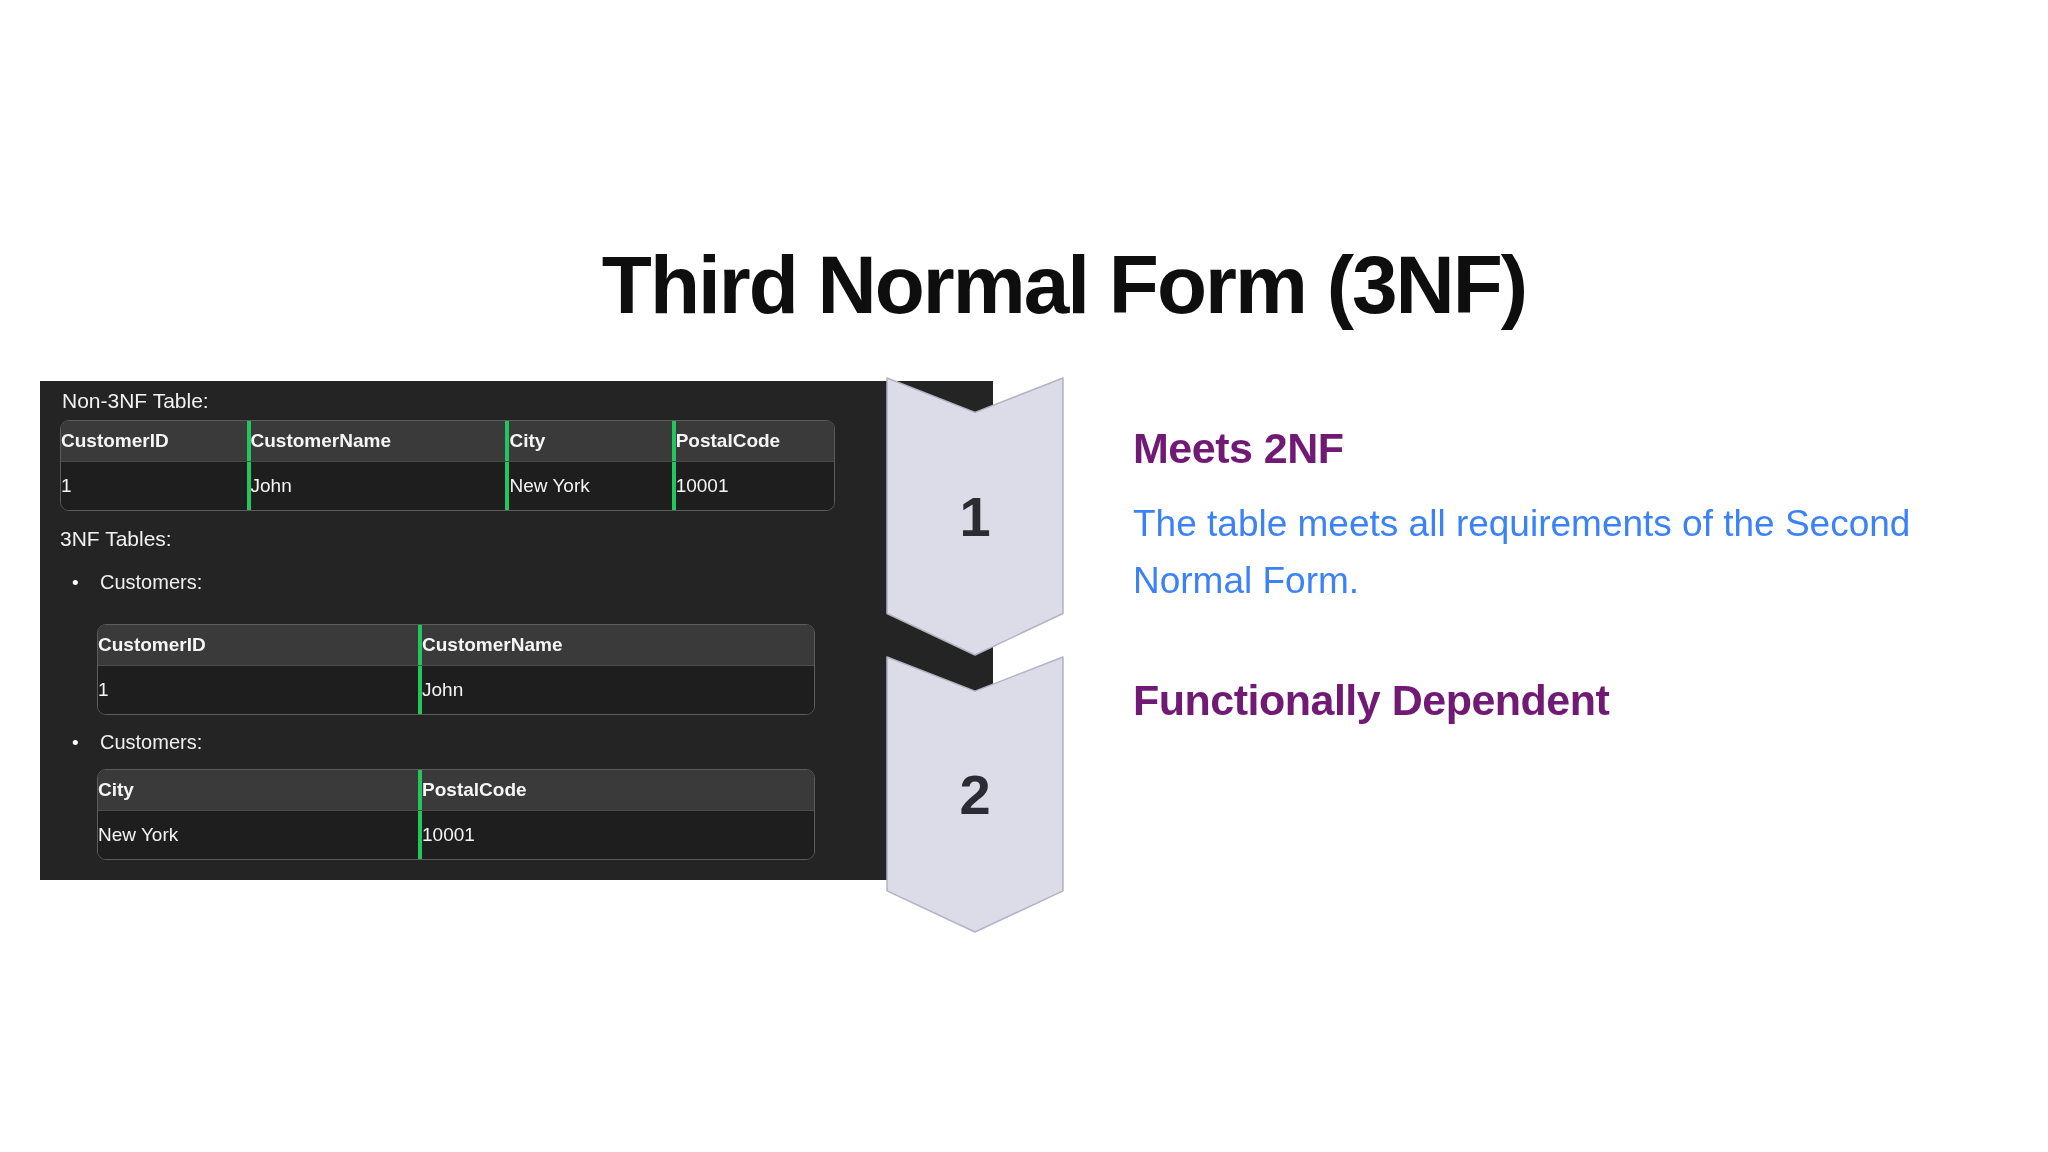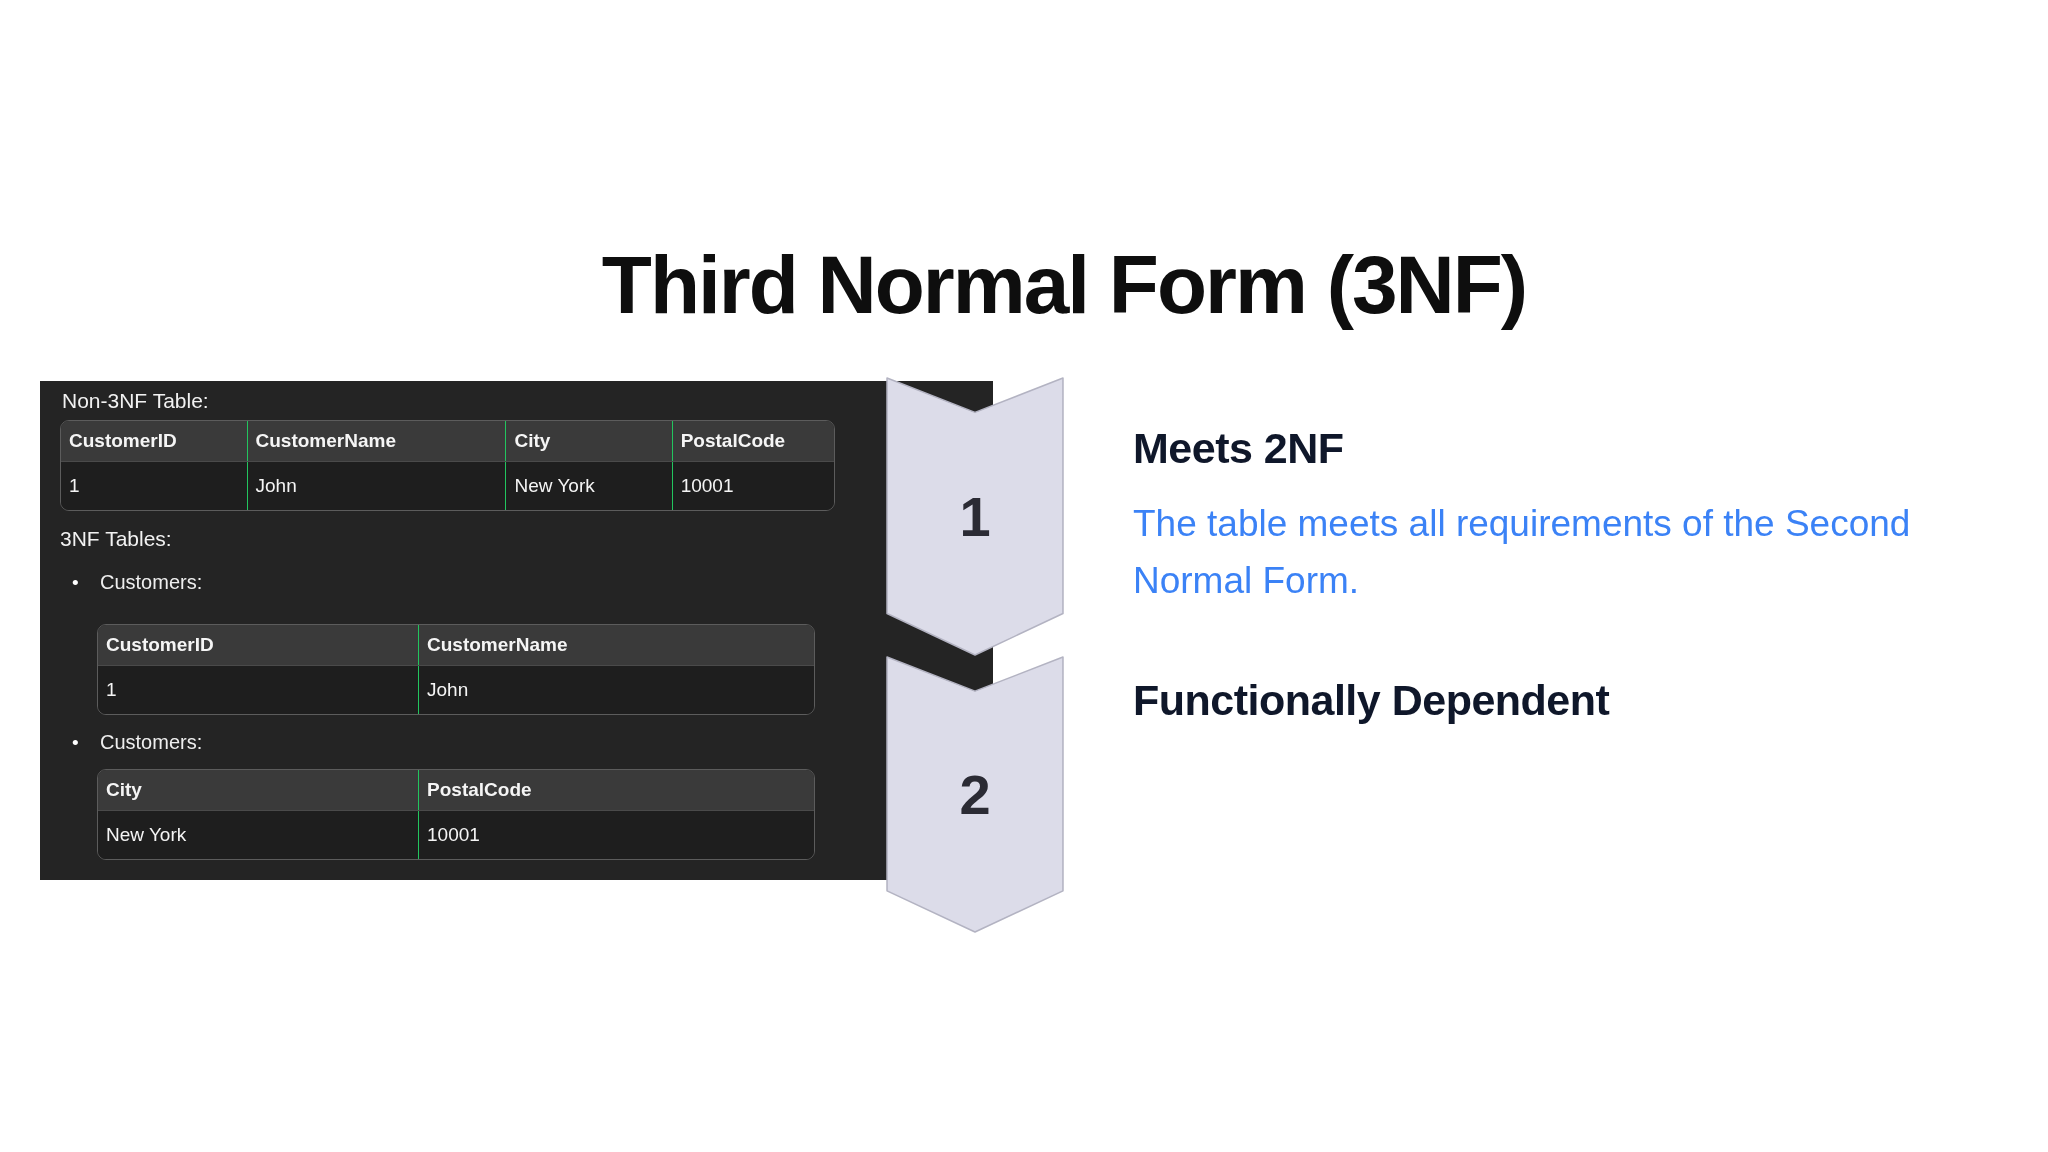--- a/index.html
+++ b/index.html
@@ -33,45 +33,45 @@
     position:absolute; border:1px solid #5c5c5c; border-radius:9px;
     overflow:hidden; background:#1e1e1e;
   }
   .t-a { left:20px; top:39px;  width:773px; }
   .t-b { left:57px; top:243px; width:716px; }
   .t-c { left:57px; top:388px; width:716px; }
   .trow { display:flex; align-items:center; }
   .thead { background:#3a3a3a; height:40px; border-bottom:1px solid #4a4a4a; }
   .tbody { background:#1e1e1e; height:48px; }
   .tcell {
-    padding-left:8px; font-size:19px; color:#f5f5f5;
+    padding-left:0; font-size:19px; color:#f5f5f5;
     white-space:nowrap; overflow:hidden; box-sizing:border-box;
     align-self:stretch; display:flex; align-items:center;
   }
   .thead .tcell { font-weight:700; }
-  .tcell + .tcell { border-left:1px solid #22c55e; }
+  .tcell + .tcell { border-left:4px solid #22c55e; }
   .t-a .c0 { width:24%; } .t-a .c1 { width:33.5%; } .t-a .c2 { width:21.5%; } .t-a .c3 { width:21%; }
   .two .c0 { width:44.7%; } .two .c1 { width:55.3%; }
 
   
   .chevron { position:absolute; left:886px; width:178px; }
   .chev1 { top:377px; height:279px; }
   .chev2 { top:656px; height:277px; }
   .chevron svg { position:absolute; inset:0; width:100%; height:100%; }
   .chevron .num {
     position:absolute; inset:0; display:flex; align-items:center; justify-content:center;
     font-size:56px; font-weight:700; color:#2b2b34;
   }
 
   
   .step-text { position:absolute; left:1133px; width:900px; }
   .st1 { top:424px; }
   .st2 { top:676px; }
   .step-text h2 {
-    margin:0; font-size:43px; font-weight:700; color:#0f172a; letter-spacing:-0.5px;
+    margin:0; font-size:43px; font-weight:700; color:#701a75; letter-spacing:-0.5px;
   }
   .step-text p {
     margin:22px 0 0 0; width:880px;
     font-size:37px; line-height:57px; color:#3b82f6;
   }
 </style>
 </head>
 <body>
 
 <div class="slide">

